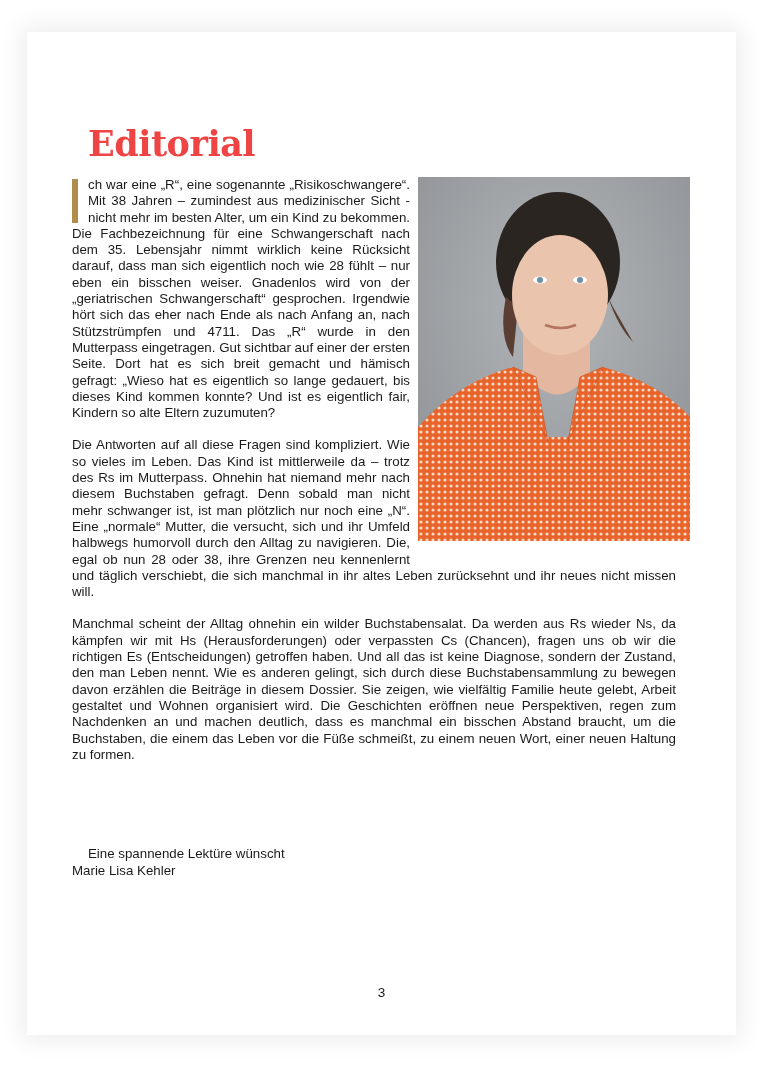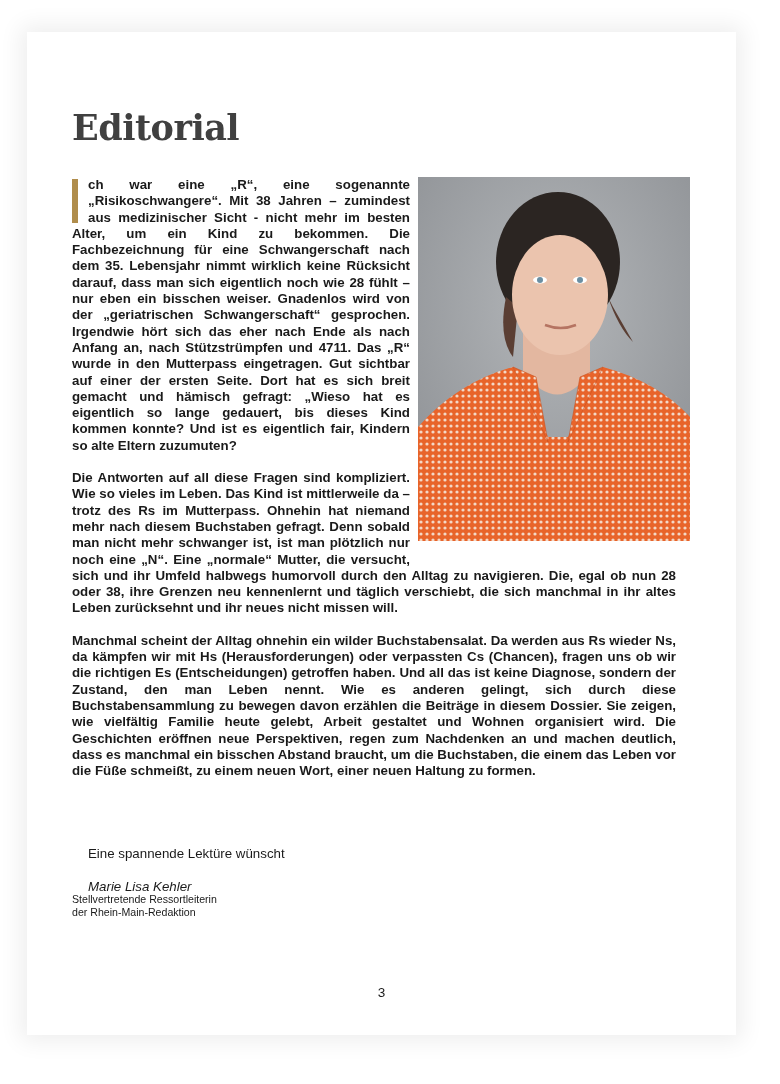--- a/index.html
+++ b/index.html
@@ -6,42 +6,42 @@
   body {
     width:780px; height:1084px; background:#ffffff; position:relative; overflow:hidden;
     font-family:"Liberation Sans", sans-serif; color:#1a1a1a;
   }
   .page {
     position:absolute; left:27px; top:32px; width:709px; height:1003px;
     background:#ffffff;
     box-shadow: 0 0 22px 6px rgba(0,0,0,0.07);
   }
   .title {
-    position:absolute; left:45px; top:78px; margin:0;
+    position:absolute; left:45px; top:78px; margin:16px;
     font-family:"DejaVu Serif", serif; font-weight:bold; font-size:35px;
-    letter-spacing:-0.5px; color:#404040; line-height:1;
+    letter-spacing:-0.5px; color:#ef4444; line-height:1;
   }
   .photo {
     position:absolute; left:391px; top:145px; width:272px; height:364px;
     overflow:hidden; background:#9fa2a5;
   }
   .body-text {
     position:absolute; left:45px; top:145px; width:620px;
     font-size:13.3px; line-height:16.3px; text-align:justify; margin:0;
   }
-  .body-text p { margin:0 16px 16px 0;font-weight:bold; }
+  .body-text p { margin:0 16px 16px 0; }
   .float-spacer {
     float:right; width:282px; height:382px;
   }
   .dropcap {
     float:left; width:6px; height:44px; background:#b08d4c;
     margin:2px 10px 0 0;
   }
   .greeting { position:absolute; left:45px; top:798px; font-size:13.3px; margin:16px; }
-  .author { position:absolute; left:45px; top:831px; font-size:13.3px; margin:16px;font-style:italic; }
+  .author { position:absolute; left:45px; top:831px; font-size:13.3px; margin:0; }
   .role { position:absolute; left:45px; top:861px; font-size:10.6px; line-height:13px; margin:0; }
   .role span { display:block; }
   .page-number { position:absolute; left:0; width:709px; top:953px; text-align:center; font-size:13.5px; }
 </style>
 </head>
 <body>
 
 <div class="page">
   <h1 class="title">Editorial</h1>
 
@@ -81,19 +81,15 @@
 
   <div class="body-text">
     <div class="float-spacer"></div>
     <p><span class="dropcap"></span><span>ch war eine „R“, eine sogenannte „Risikoschwangere“. Mit 38 Jahren – zumindest aus medizinischer Sicht - nicht mehr im besten Alter, um ein Kind zu bekommen. Die Fachbezeichnung für eine Schwangerschaft nach dem 35. Lebensjahr nimmt wirklich keine Rücksicht darauf, dass man sich eigentlich noch wie 28 fühlt – nur eben ein bisschen weiser. Gnadenlos wird von der „geriatrischen Schwangerschaft“ gesprochen. Irgendwie hört sich das eher nach Ende als nach Anfang an, nach Stützstrümpfen und 4711. Das „R“ wurde in den Mutterpass eingetragen. Gut sichtbar auf einer der ersten Seite. Dort hat es sich breit gemacht und hämisch gefragt: „Wieso hat es eigentlich so lange gedauert, bis dieses Kind kommen konnte? Und ist es eigentlich fair, Kindern so alte Eltern zuzumuten?</span></p>
     <p>Die Antworten auf all diese Fragen sind kompliziert. Wie so vieles im Leben. Das Kind ist mittlerweile da – trotz des Rs im Mutterpass. Ohnehin hat niemand mehr nach diesem Buchstaben gefragt. Denn sobald man nicht mehr schwanger ist, ist man plötzlich nur noch eine „N“. Eine „normale“ Mutter, die versucht, sich und ihr Umfeld halbwegs humorvoll durch den Alltag zu navigieren. Die, egal ob nun 28 oder 38, ihre Grenzen neu kennenlernt und täglich verschiebt, die sich manchmal in ihr altes Leben zurücksehnt und ihr neues nicht missen will.</p>
     <p>Manchmal scheint der Alltag ohnehin ein wilder Buchstabensalat. Da werden aus Rs wieder Ns, da kämpfen wir mit Hs (Herausforderungen) oder verpassten Cs (Chancen), fragen uns ob wir die richtigen Es (Entscheidungen) getroffen haben. Und all das ist keine Diagnose, sondern der Zustand, den man Leben nennt. Wie es anderen gelingt, sich durch diese Buchstabensammlung zu bewegen davon erzählen die Beiträge in diesem Dossier. Sie zeigen, wie vielfältig Familie heute gelebt, Arbeit gestaltet und Wohnen organisiert wird. Die Geschichten eröffnen neue Perspektiven, regen zum Nachdenken an und machen deutlich, dass es manchmal ein bisschen Abstand braucht, um die Buchstaben, die einem das Leben vor die Füße schmeißt, zu einem neuen Wort, einer neuen Haltung zu formen.</p>
   </div>
 
   <p class="greeting">Eine spannende Lektüre wünscht</p>
   <p class="author">Marie Lisa Kehler</p>
-  <p class="role">
-    <span>Stellvertretende Ressortleiterin</span>
-    <span>der Rhein-Main-Redaktion</span>
-  </p>
 
   <div class="page-number">3</div>
 </div>
 
 </body></html>

